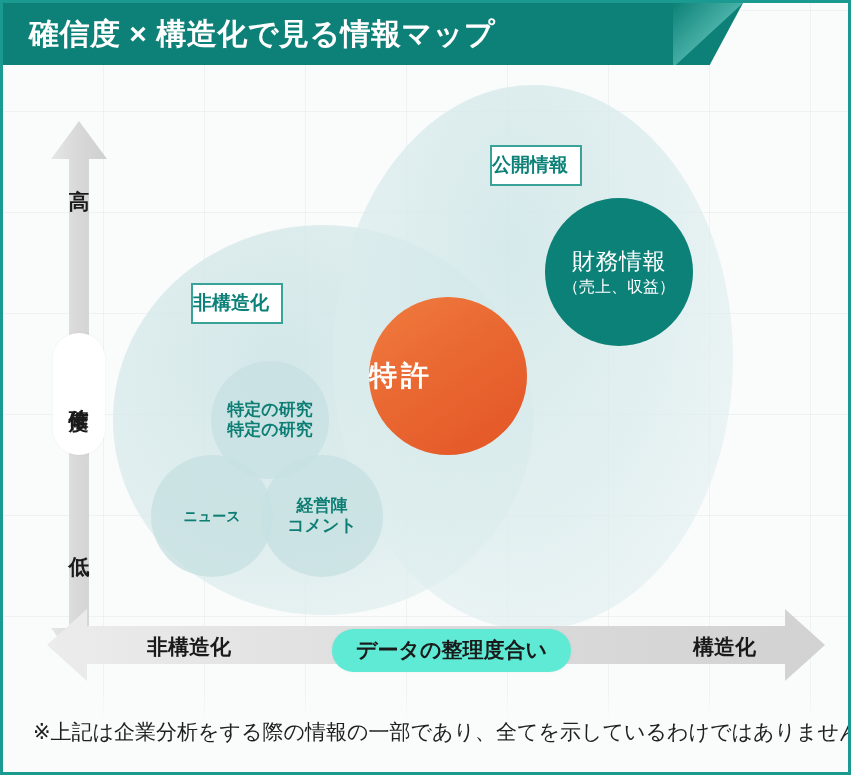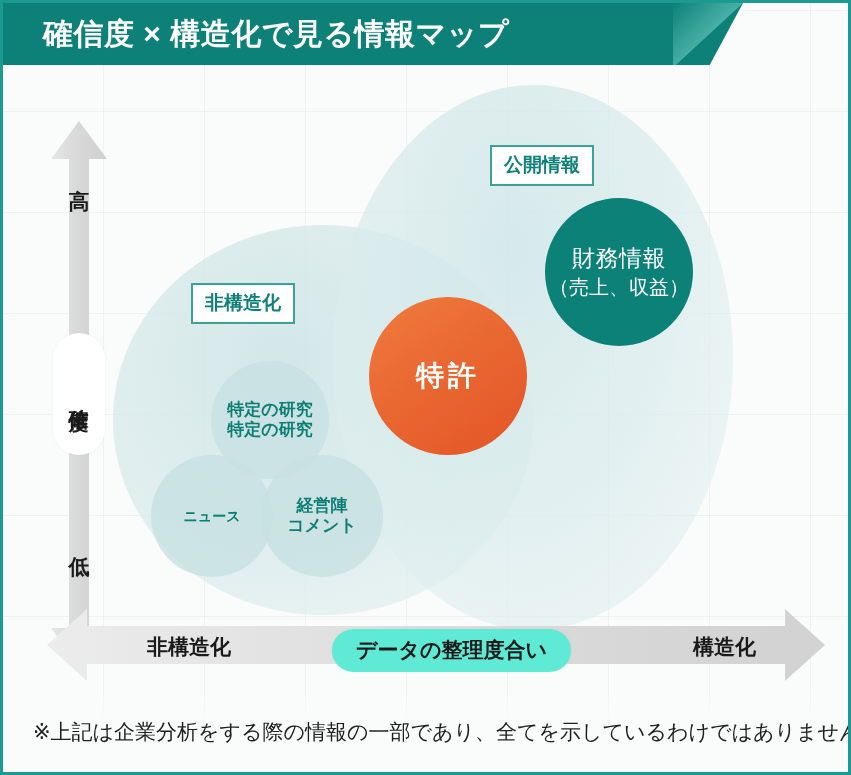--- a/index.html
+++ b/index.html
@@ -47,21 +47,21 @@
   }
   .header-accent{
     position:absolute;right:0;top:0;
     width:70px;height:62px;
     background:linear-gradient(135deg,#0d8177 0%, #4cb3a9 55%, #9bd4ce 100%);
     clip-path:polygon(100% 0, 100% 0, 4% 100%, 0 100%, 0 0);
   }
   .header-inner{
     position:absolute;inset:0;
     display:flex;align-items:center;
-    padding-left:40px;
+    padding-left:26px;
     color:#ffffff;
   }
   .header-title{
     font-size:30px;font-weight:bold;letter-spacing:0.5px;
     white-space:nowrap;
   }
   .header-sub{
     font-size:19px;font-weight:normal;margin-left:8px;
     letter-spacing:0px;white-space:nowrap;
   }
@@ -92,42 +92,42 @@
   }
   .bubble-rd{left:208px;top:358px;width:118px;height:118px;font-size:17px;}
   .bubble-news{left:148px;top:452px;width:122px;height:122px;font-size:14px;}
   .bubble-mgmt{left:258px;top:452px;width:122px;height:122px;font-size:17px;}
 
   
   .circle-patent{
     position:absolute;left:366px;top:294px;
     width:158px;height:158px;border-radius:50%;
     background:linear-gradient(145deg,#f07c3f 0%, #ea6a33 40%, #e35526 100%);
-    display:flex;align-items:center;justify-content:center;
+    display:flex;align-items:center;justify-content:flex-start;
     color:#ffffff;font-size:28px;font-weight:bold;letter-spacing:4px;
     z-index:8;
   }
   .circle-finance{
     position:absolute;left:542px;top:195px;
     width:148px;height:148px;border-radius:50%;
     background:#0b8178;
     display:flex;flex-direction:column;align-items:center;justify-content:center;
     color:#ffffff;z-index:8;line-height:1.2;
   }
   .circle-finance .fin-main{font-size:23px;font-weight:normal;letter-spacing:0.5px;}
-  .circle-finance .fin-sub{font-size:20px;font-weight:normal;margin-top:2px;}
+  .circle-finance .fin-sub{font-size:16px;font-weight:normal;margin-top:2px;}
 
   
   .region-label{
     position:absolute;
     background:#ffffff;
     border:2px solid #39a39a;
     color:#0b8178;
     font-weight:bold;font-size:19px;
-    padding:5px 12px 6px 12px;
+    padding:5px 12px 6px 0;
     z-index:12;
     white-space:nowrap;
   }
   .label-pub{left:487px;top:142px;}
   .label-pre{left:188px;top:280px;}
 
   
   .yaxis{
     position:absolute;left:48px;top:118px;
     width:56px;height:545px;z-index:6;

